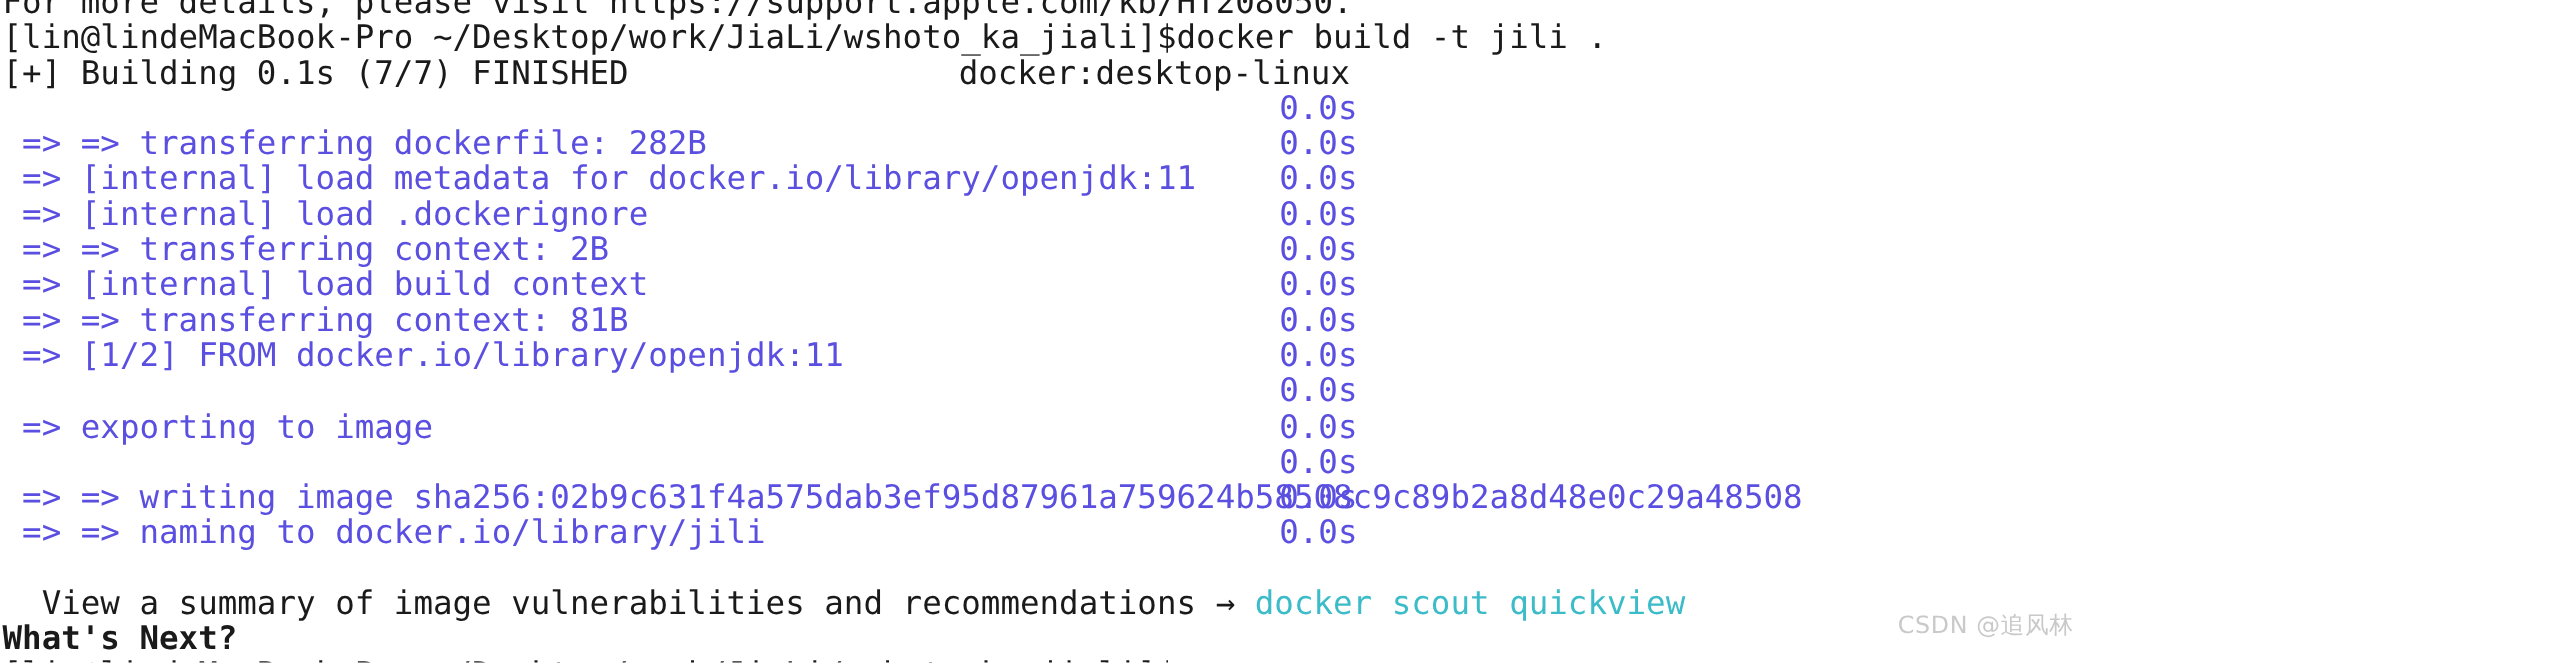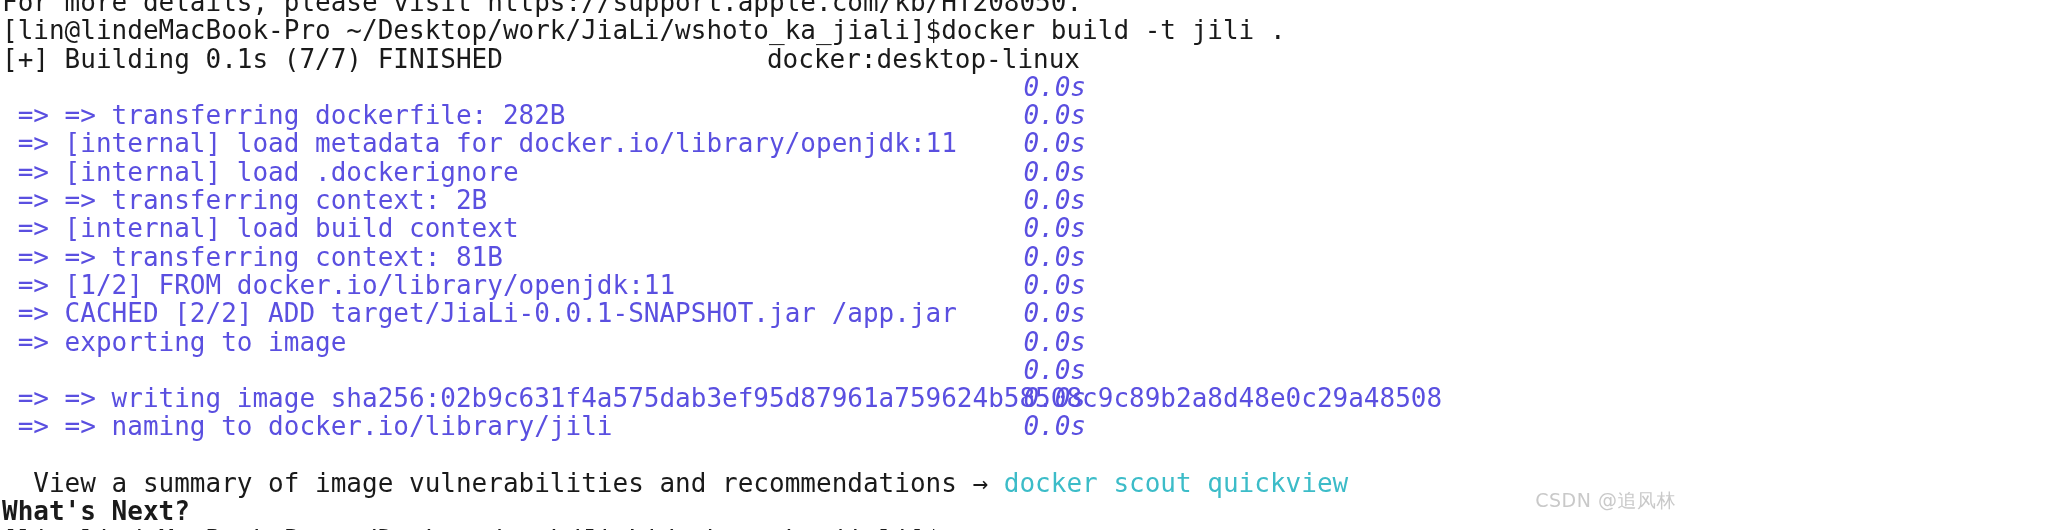--- a/index.html
+++ b/index.html
@@ -55,32 +55,31 @@
   }
   .row-left {
     white-space: pre;
     flex: 0 0 auto;
   }
   .row-right {
     white-space: pre;
     position: absolute;
     right: 590px;
     text-align: left;
-    font-style: italic;
   }
   .row-meta {
     white-space: pre;
     position: absolute;
     right: 596px;
   }
   .spacer { height: 28.3px; }
 
   #watermark {
     position: absolute;
-    right: 0;
+    right: 17px;
     bottom: 16px;
     color: #c9c9c9;
     font-family: "DejaVu Sans", "Liberation Sans", sans-serif;
     font-size: 19px;
     letter-spacing: 0.5px;
     white-space: pre;
     user-select: none;
   }
 </style>
 </head>
@@ -100,21 +99,21 @@
 
     <div id="build-steps">
         <div class="line-row"><span class="row-right clr-time">0.0s</span></div>
         <div class="line-row"><span class="row-left clr-step"> =&gt; =&gt; transferring dockerfile: 282B</span><span class="row-right clr-time">0.0s</span></div>
         <div class="line-row"><span class="row-left clr-step"> =&gt; [internal] load metadata for docker.io/library/openjdk:11</span><span class="row-right clr-time">0.0s</span></div>
         <div class="line-row"><span class="row-left clr-step"> =&gt; [internal] load .dockerignore</span><span class="row-right clr-time">0.0s</span></div>
         <div class="line-row"><span class="row-left clr-step"> =&gt; =&gt; transferring context: 2B</span><span class="row-right clr-time">0.0s</span></div>
         <div class="line-row"><span class="row-left clr-step"> =&gt; [internal] load build context</span><span class="row-right clr-time">0.0s</span></div>
         <div class="line-row"><span class="row-left clr-step"> =&gt; =&gt; transferring context: 81B</span><span class="row-right clr-time">0.0s</span></div>
         <div class="line-row"><span class="row-left clr-step"> =&gt; [1/2] FROM docker.io/library/openjdk:11</span><span class="row-right clr-time">0.0s</span></div>
-        <div class="line-row"><span class="row-left clr-step"> =&gt; CACHED [2/2] ADD target/JiaLi-0.0.1-SNAPSHOT.jar /app.jar</span><span class="row-right clr-time">0.0s</span></div>
+        <div class="line-row"><span class="row-right clr-time">0.0s</span></div>
         <div class="line-row"><span class="row-left clr-step"> =&gt; exporting to image</span><span class="row-right clr-time">0.0s</span></div>
         <div class="line-row"><span class="row-right clr-time">0.0s</span></div>
         <div class="line-row"><span class="row-left clr-step"> =&gt; =&gt; writing image sha256:02b9c631f4a575dab3ef95d87961a759624b58508c9c89b2a8d48e0c29a48508</span><span class="row-right clr-time">0.0s</span></div>
         <div class="line-row"><span class="row-left clr-step"> =&gt; =&gt; naming to docker.io/library/jili</span><span class="row-right clr-time">0.0s</span></div>
       </div>
 
     <div class="spacer"></div>
 
     <div class="line"><span class="clr-default">  View a summary of image vulnerabilities and recommendations → </span><span class="clr-cmd">docker scout quickview</span></div>
 

